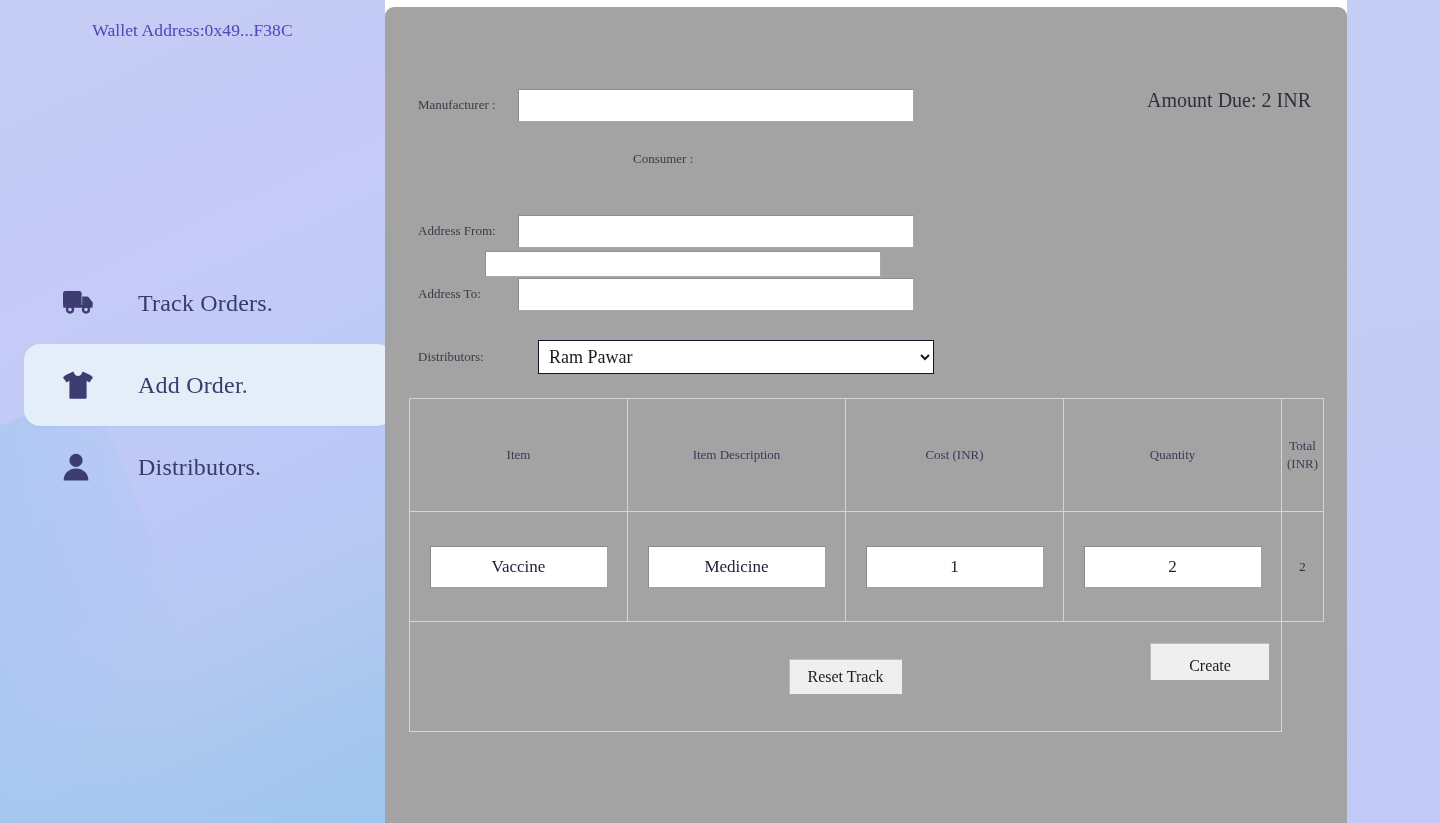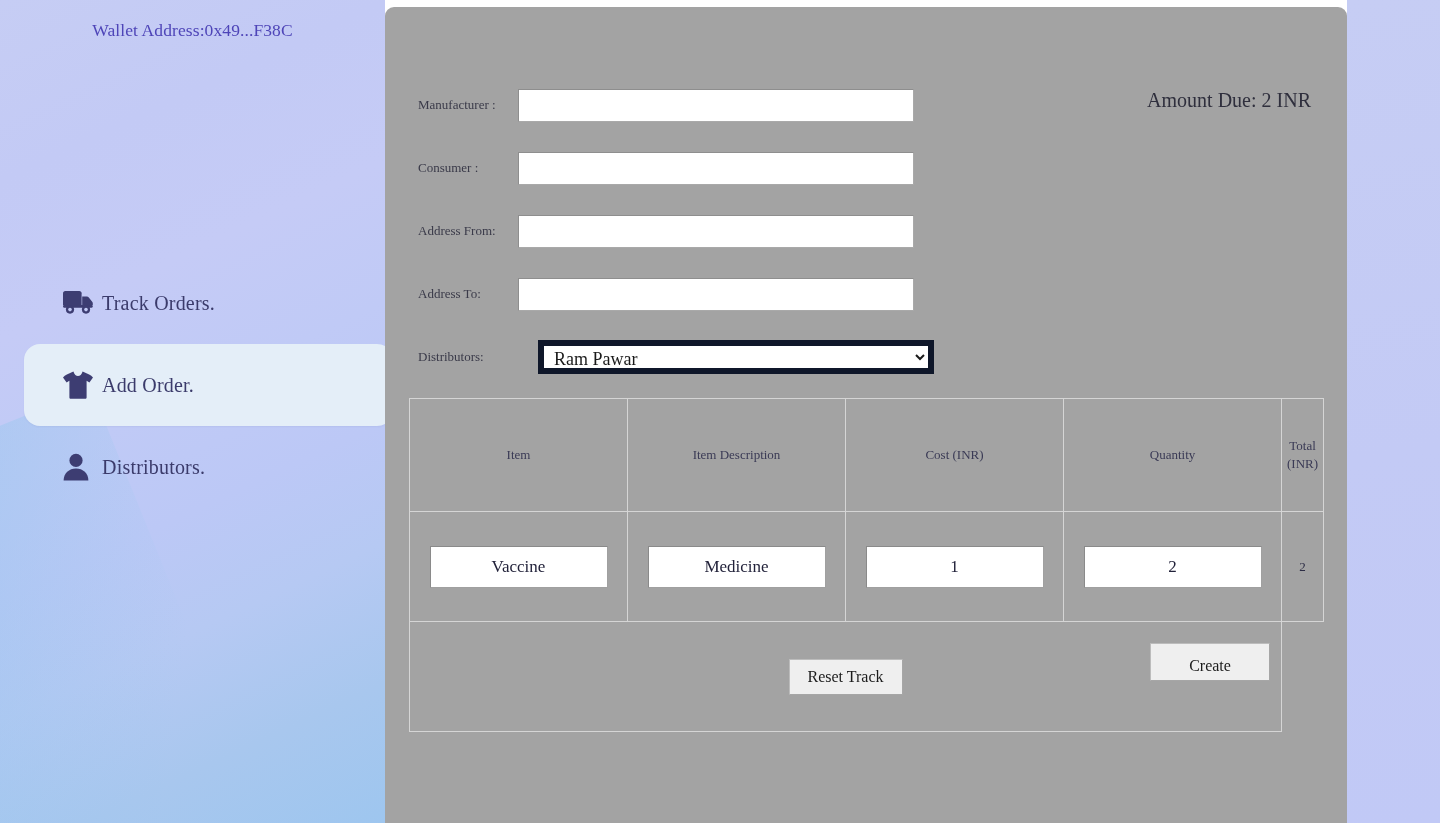--- a/index.html
+++ b/index.html
@@ -77,21 +77,22 @@
   .nav-icon {
     width: 40px;
     display: flex;
     align-items: center;
     justify-content: flex-start;
     color: #3d3d72;
     flex: 0 0 40px;
   }
   .nav-icon svg { display: block; }
   .nav-label {
-    font-size: 20px;
+    margin-left: 36px;
+    font-size: 24px;
     color: #3b3b6b;
     letter-spacing: .2px;
     white-space: nowrap;
   }
 
   
   #panel {
     position: absolute;
     left: 385px; top: 7px;
     width: 962px; height: 816px;
@@ -136,31 +137,31 @@
     font-family: "Liberation Serif", serif;
     font-size: 17px;
     color: #222;
     padding: 2px 6px;
     outline: none;
     border-radius: 0;
   }
   .form-row select {
     width: 396px;
     height: 34px;
-    border: 6px solid #0f172a;
+    border: 1px solid #0f172a;
     background: #ffffff;
     font-family: "Liberation Serif", serif;
     font-size: 18px;
     color: #1a1a1a;
     padding: 2px 6px;
     border-radius: 0;
     outline: none;
   }
   #row-manufacturer { top: 81px; }
-  #row-consumer     { top: 144px; }
+  #row-consumer     { top: 144px; flex-direction: column; }
   #row-addressfrom  { top: 207px; }
   #row-addressto    { top: 270px; }
   #row-distributors { top: 333px; gap: 20px; }
 
   #amount-due {
     position: absolute;
     right: 36px; top: 82px;
     font-size: 20px;
     color: #2f2f3d;
     white-space: nowrap;

